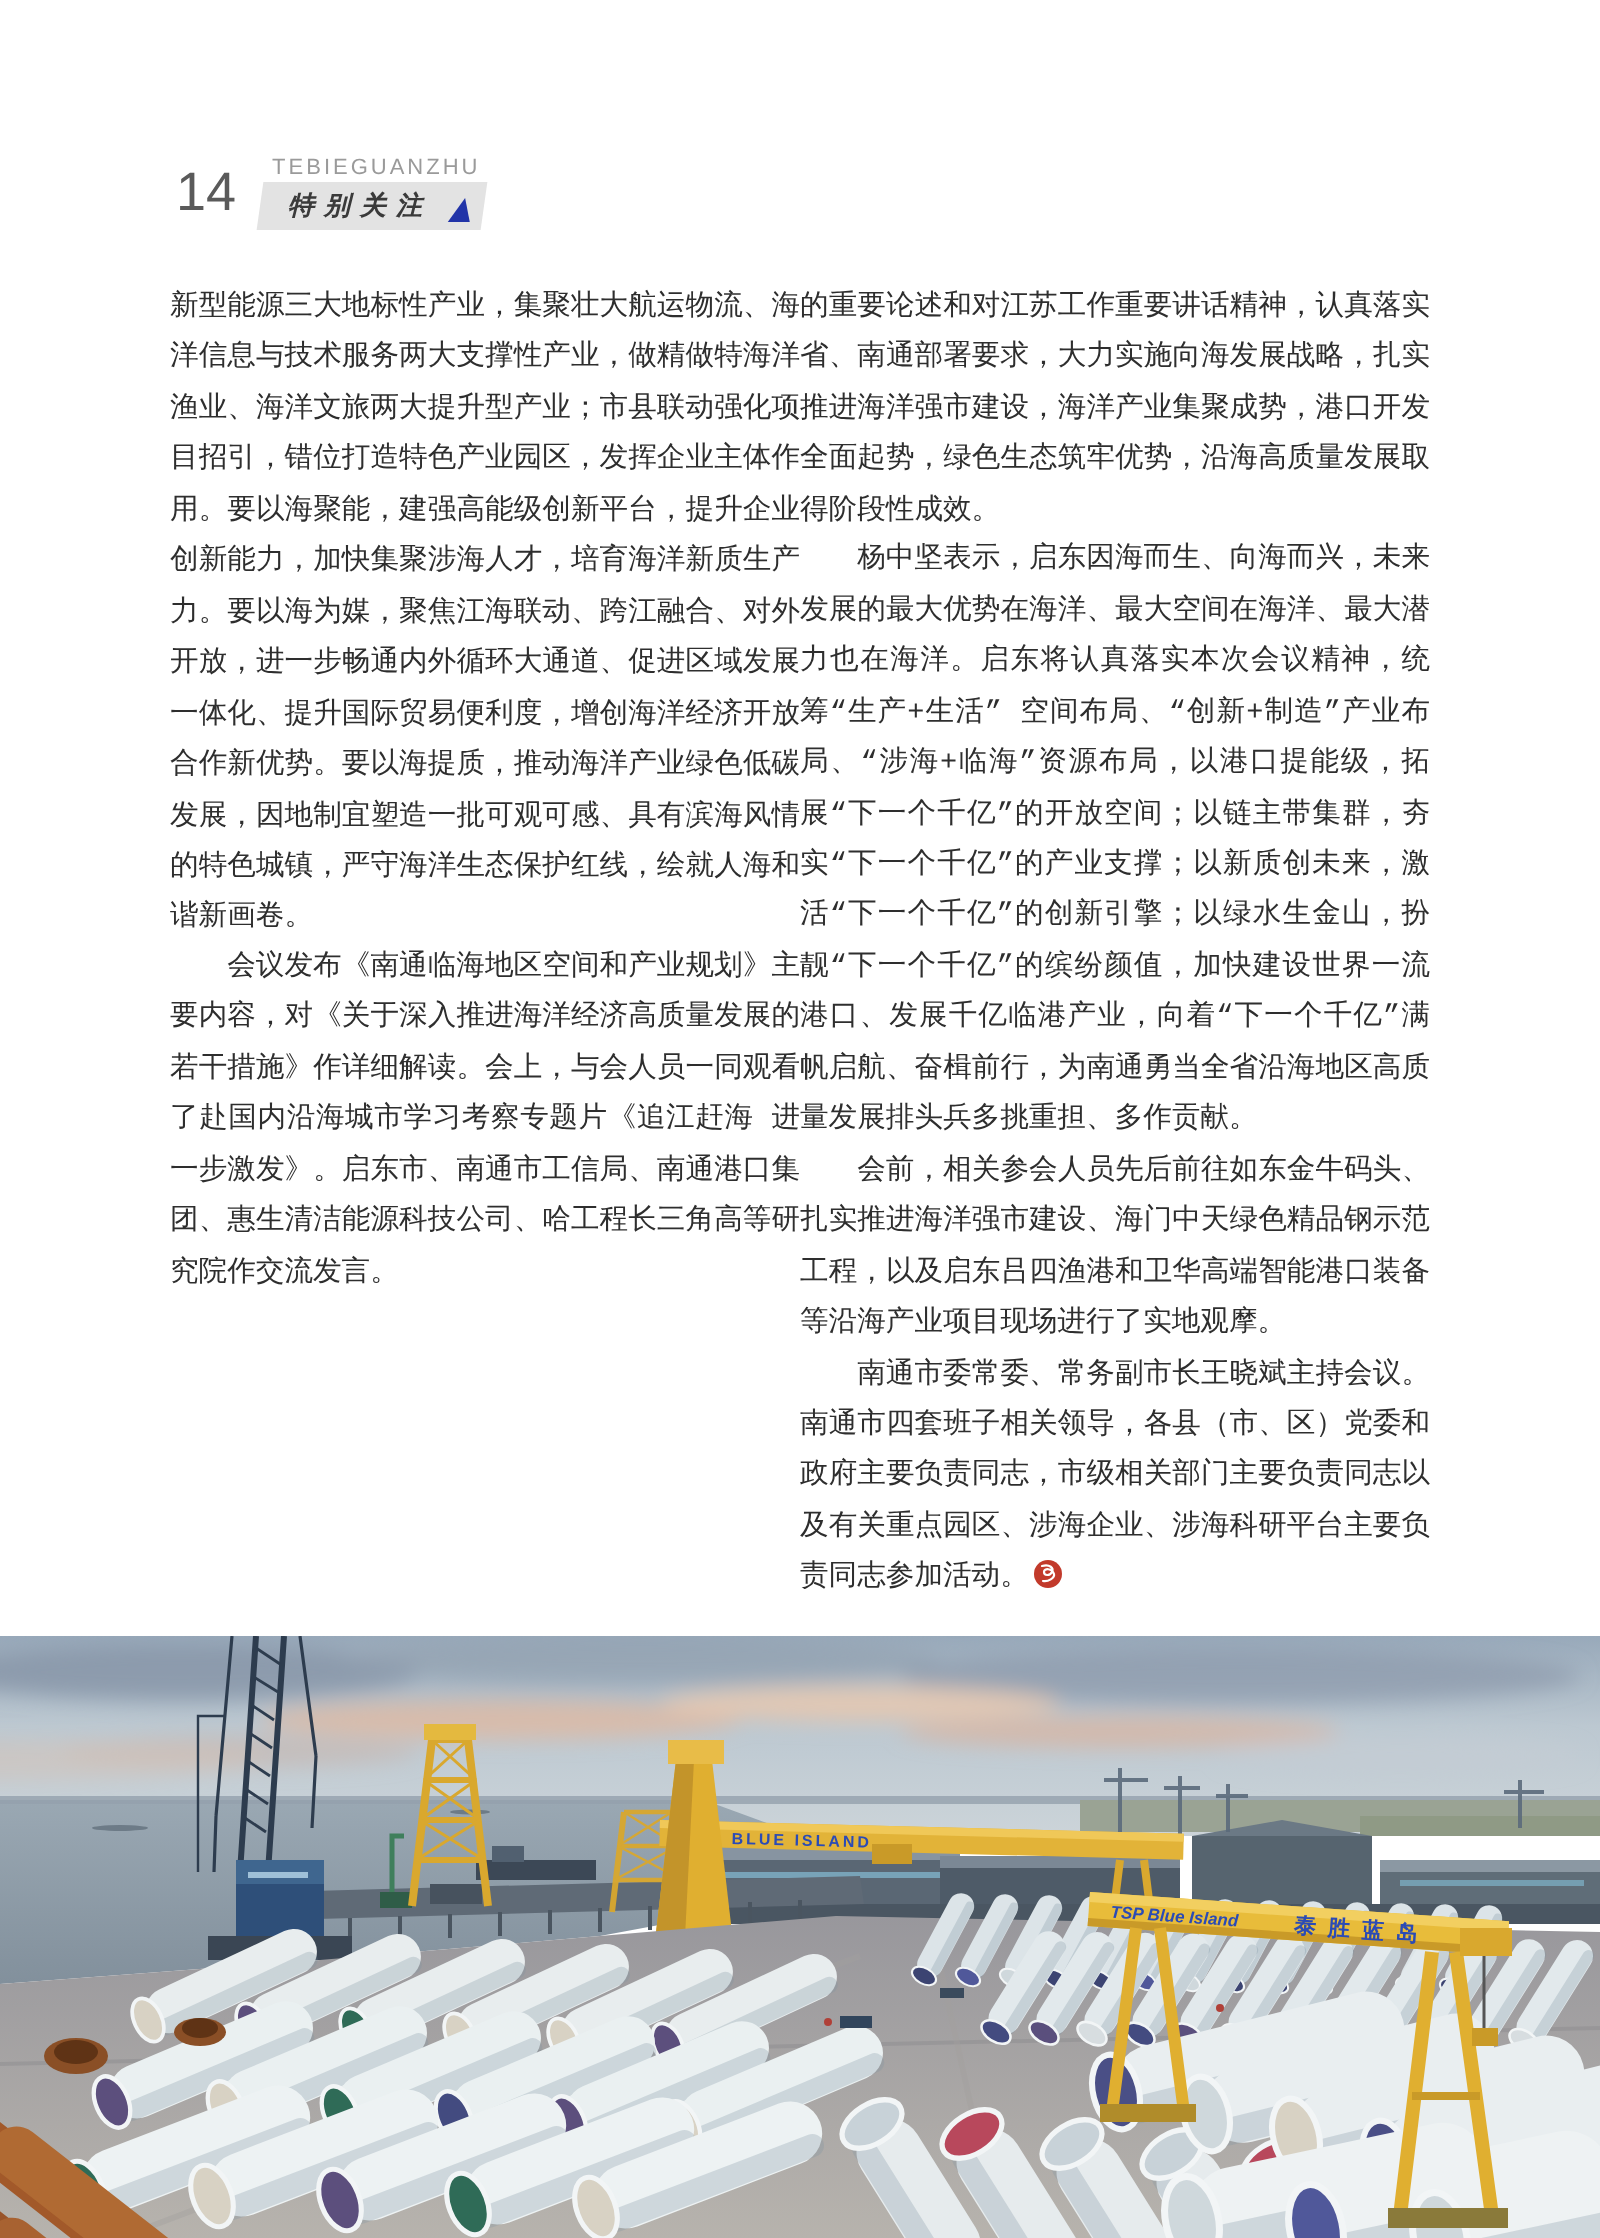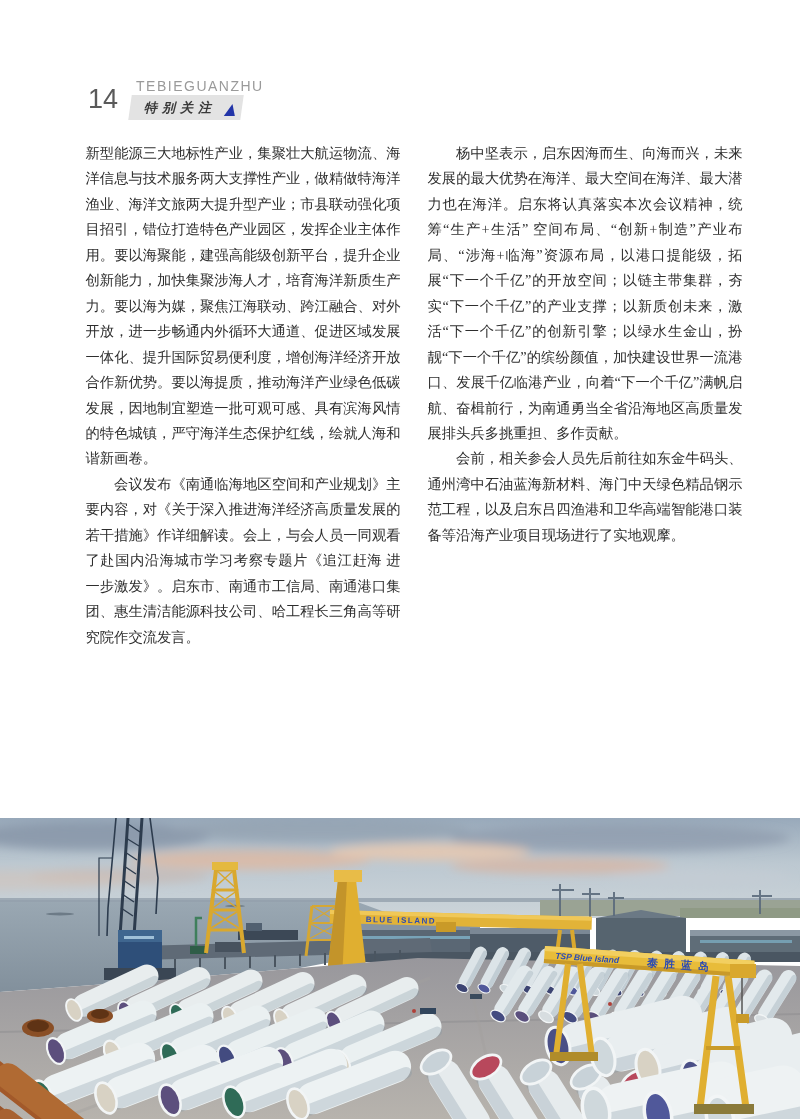--- a/index.html
+++ b/index.html
@@ -4,42 +4,42 @@
 <style>
   html,body{margin:0;padding:0;}
   body{
     width:800px;height:1119px;background:#ffffff;position:relative;overflow:hidden;
     font-family:"Liberation Serif","DejaVu Serif",serif;color:#2e2e2e;
   }
   
   .header{position:absolute;left:88px;top:58px;display:flex;align-items:center;margin-top:20px;}
   .page-num{font-family:"Liberation Sans","DejaVu Sans",sans-serif;font-size:27px;color:#5a5a5a;line-height:1;margin-right:12px;}
   .section-wrap{display:flex;flex-direction:column;align-items:flex-start;}
-  .section-pinyin{font-family:"Liberation Sans","DejaVu Sans",sans-serif;font-size:14px;letter-spacing:1.5px;color:#9a9a9a;margin-left:6px;margin-bottom:1px;}
+  .section-pinyin{font-family:"Liberation Sans","DejaVu Sans",sans-serif;font-size:11px;letter-spacing:1.5px;color:#9a9a9a;margin-left:6px;margin-bottom:1px;}
   .section-box{
     position:relative;background:#e3e3e3;padding:3px 26px 3px 14px;
     transform:skewX(-8deg);
   }
   .section-title{
     display:inline-block;transform:skewX(8deg);
     font-size:13px;font-weight:bold;font-style:italic;letter-spacing:5px;color:#3a3a3a;
   }
   .section-tri{
     position:absolute;right:6px;bottom:4px;width:0;height:0;
     border-left:7px solid transparent;border-right:4px solid transparent;
     border-bottom:12px solid #2234a8;
   }
   
   .article{
     position:absolute;left:85px;top:141px;width:658px;height:660px;
-    display:flex;gap:27px;overflow:hidden;justify-content:center;
+    display:flex;overflow:hidden;
   }
   .col{width:315px;font-size:14.3px;line-height:25.45px;text-align:justify;}
   .col p{margin:0;}
-  .col p.ind{text-indent:2em;}
+  .col p.ind{text-indent:2em;font-family:Liberation Mono, monospace;}
   .seal{
     display:inline-block;width:14px;height:14px;border-radius:50%;
     background:#c23a2b;vertical-align:-2px;margin-left:3px;position:relative;
   }
   .seal svg{position:absolute;left:0;top:0;}
   
   .photo{position:absolute;left:0;top:818px;width:800px;height:301px;}
   .photo svg{display:block;}
   text{font-family:"Liberation Sans","DejaVu Sans",sans-serif;}
 </style>
@@ -57,22 +57,26 @@
   </div>
 </div>
 
 <div class="article">
   <div class="col">
     <p>新型能源三大地标性产业，集聚壮大航运物流、海洋信息与技术服务两大支撑性产业，做精做特海洋渔业、海洋文旅两大提升型产业；市县联动强化项目招引，错位打造特色产业园区，发挥企业主体作用。要以海聚能，建强高能级创新平台，提升企业创新能力，加快集聚涉海人才，培育海洋新质生产力。要以海为媒，聚焦江海联动、跨江融合、对外开放，进一步畅通内外循环大通道、促进区域发展一体化、提升国际贸易便利度，增创海洋经济开放合作新优势。要以海提质，推动海洋产业绿色低碳发展，因地制宜塑造一批可观可感、具有滨海风情的特色城镇，严守海洋生态保护红线，绘就人海和谐新画卷。</p>
     <p class="ind">会议发布《南通临海地区空间和产业规划》主要内容，对《关于深入推进海洋经济高质量发展的若干措施》作详细解读。会上，与会人员一同观看了赴国内沿海城市学习考察专题片《追江赶海 进一步激发》。启东市、南通市工信局、南通港口集团、惠生清洁能源科技公司、哈工程长三角高等研究院作交流发言。</p>
 
   </div>
   <div class="col">
+    <p>的重要论述和对江苏工作重要讲话精神，认真落实省、南通部署要求，大力实施向海发展战略，扎实推进海洋强市建设，海洋产业集聚成势，港口开发全面起势，绿色生态筑牢优势，沿海高质量发展取得阶段性成效。</p>
     <p class="ind">杨中坚表示，启东因海而生、向海而兴，未来发展的最大优势在海洋、最大空间在海洋、最大潜力也在海洋。启东将认真落实本次会议精神，统筹“生产+生活” 空间布局、“创新+制造”产业布局、“涉海+临海”资源布局，以港口提能级，拓展“下一个千亿”的开放空间；以链主带集群，夯实“下一个千亿”的产业支撑；以新质创未来，激活“下一个千亿”的创新引擎；以绿水生金山，扮靓“下一个千亿”的缤纷颜值，加快建设世界一流港口、发展千亿临港产业，向着“下一个千亿”满帆启航、奋楫前行，为南通勇当全省沿海地区高质量发展排头兵多挑重担、多作贡献。</p>
-    <p class="ind">会前，相关参会人员先后前往如东金牛码头、通州湾中石油蓝海新材料、海门中天绿色精品钢示范工程，以及启东吕四渔港和卫华高端智能港口装备等沿海产业项目现场进行了实地观摩。</p>
+    <p class="ind">会前，相关参会人员先后前往如东金牛码头、扎实推进海洋强市建设、海门中天绿色精品钢示范工程，以及启东吕四渔港和卫华高端智能港口装备等沿海产业项目现场进行了实地观摩。</p>
+    <p class="ind"><span>南通市委常委、常务副市长王晓斌主持会议。南通市四套班子相关领导，各县（市、区）党委和政府主要负责同志，市级相关部门主要负责同志以及有关重点园区、涉海企业、涉海科研平台主要负责同志参加活动。</span><span class="seal"><svg width="14" height="14" viewBox="0 0 14 14">
+            <path d="M4 3 C8 2 10 4 9 6 C8 8 5 8 5 6 C5 4 9 4 10 7 C10.5 9 7 11 4.5 10.5" stroke="#ffffff" stroke-width="1.1" fill="none" stroke-linecap="round"></path>
+          </svg></span></p>
 
   </div>
 </div>
 
 <div class="photo">
 <svg width="800" height="301" viewBox="0 0 800 301">
   <defs>
     <linearGradient id="sky" x1="0" y1="0" x2="0" y2="1">
       <stop offset="0" stop-color="#98a9ba"></stop>
           <stop offset="0.45" stop-color="#bcc8d1"></stop>

